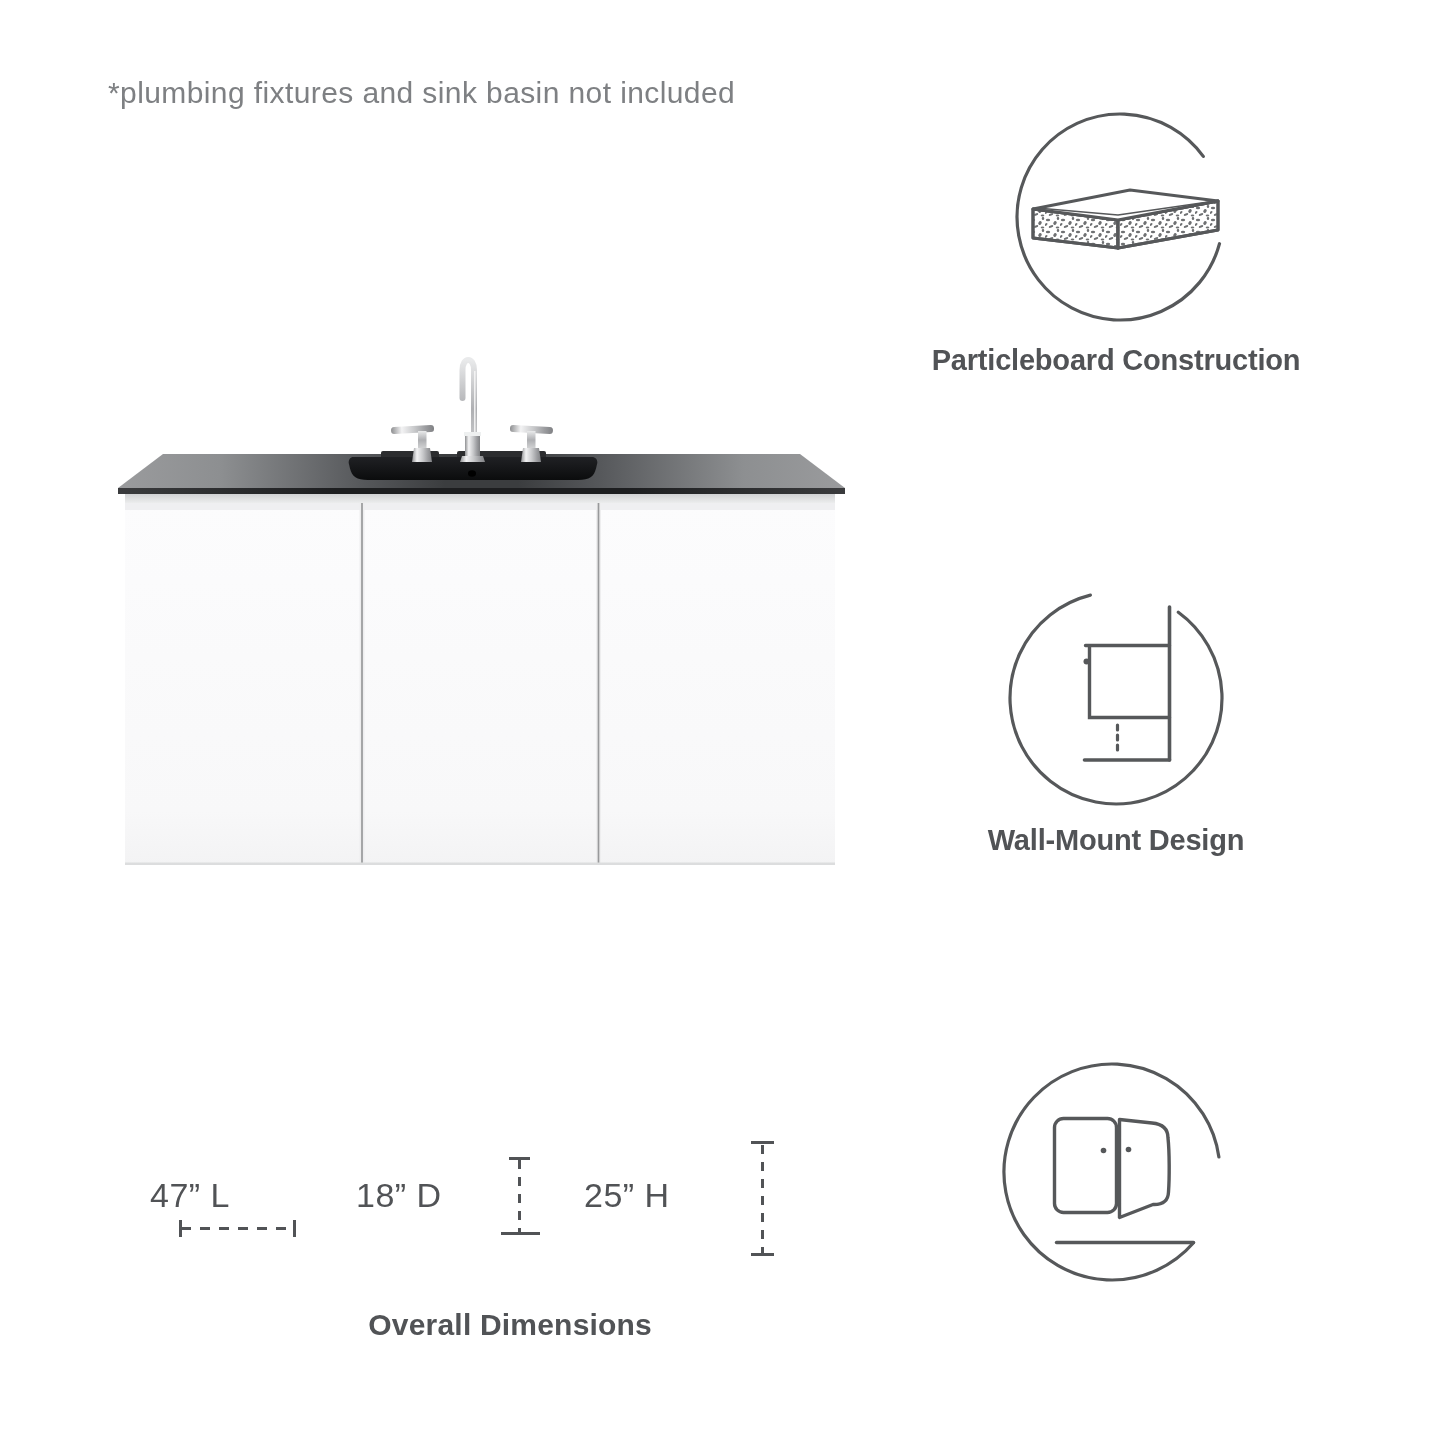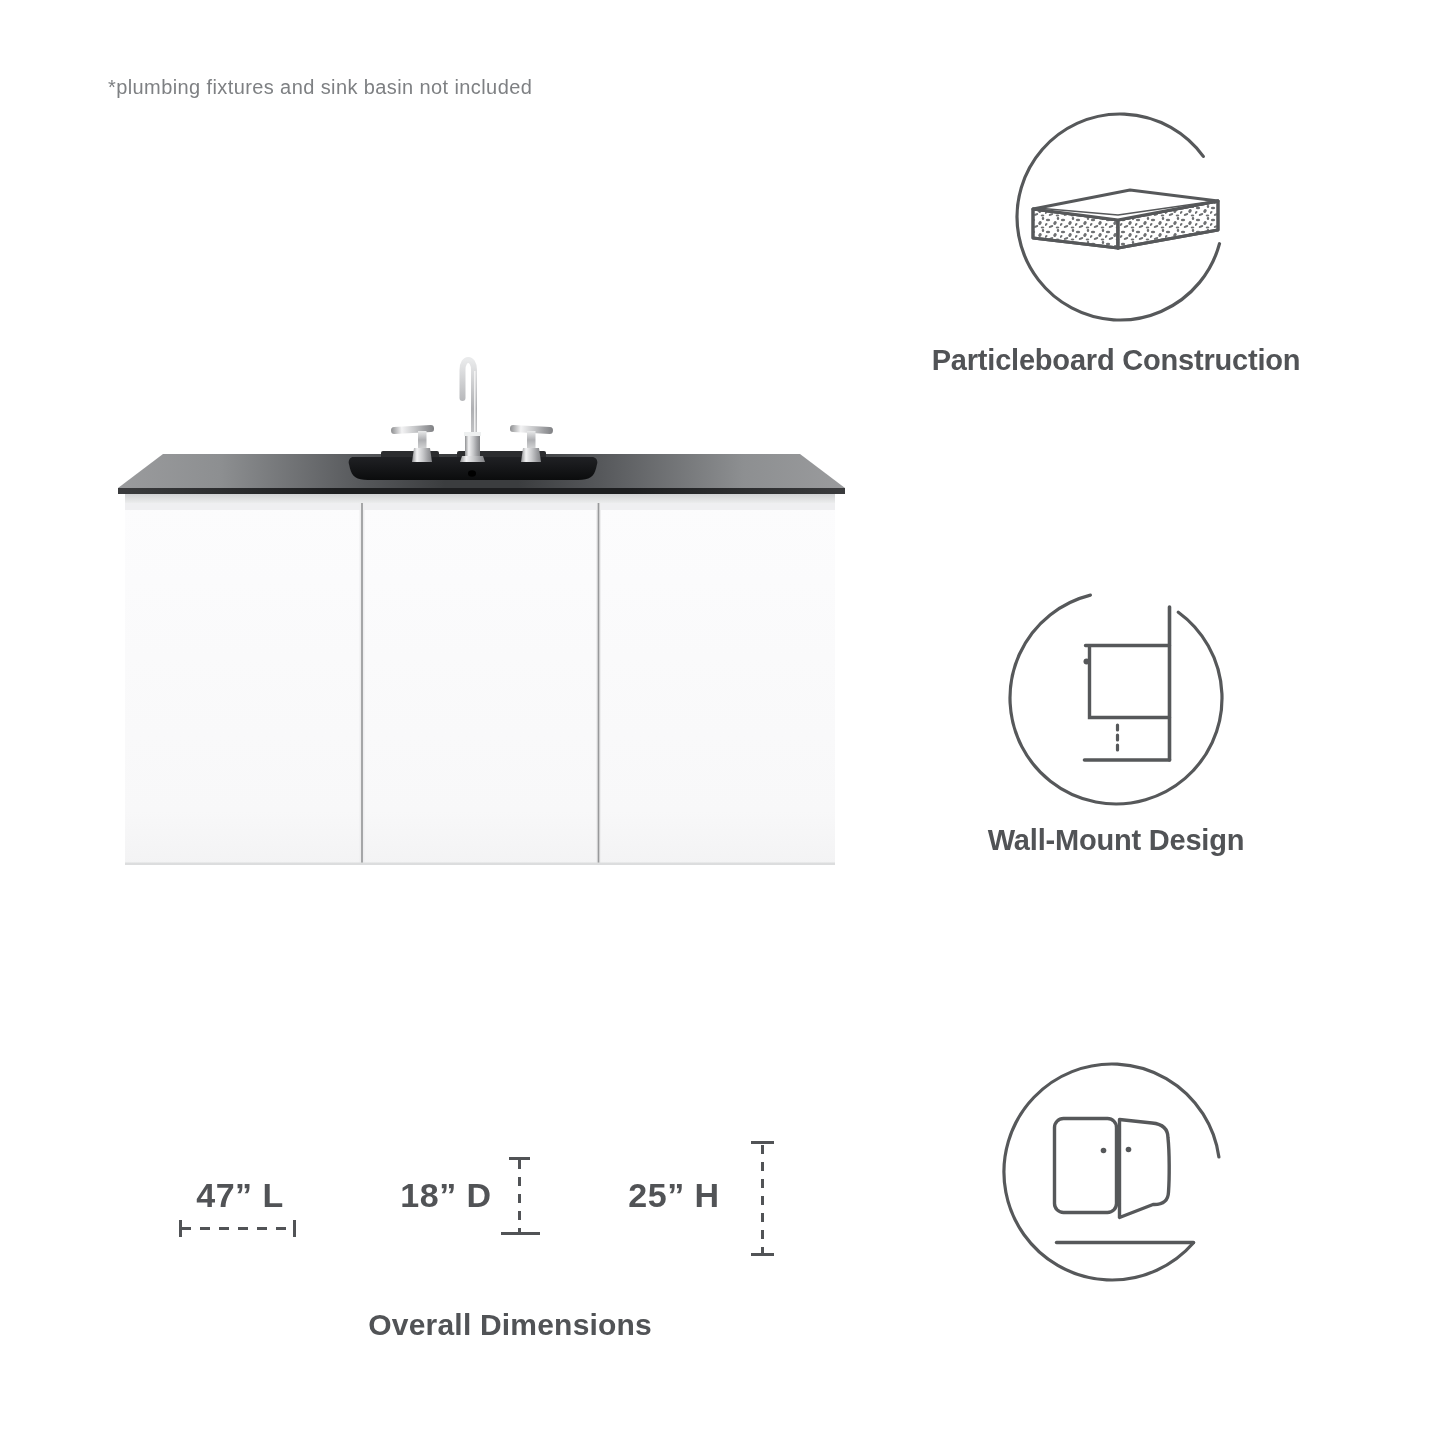--- a/index.html
+++ b/index.html
@@ -2,25 +2,25 @@
 <html><head>
 <meta charset="utf-8">
 <style>
   html,body { margin:0; padding:0; background:#ffffff; }
   #canvas {
     position:relative; width:1445px; height:1445px; background:#ffffff;
     font-family:"Liberation Sans", sans-serif; overflow:hidden;
   }
   .abs { position:absolute; }
   .disclaimer {
-    left:108px; top:76px; font-size:20px; color:#7e8083; letter-spacing:0.4px;
+    left:108px; top:76px; font-size:30px; color:#7e8083; letter-spacing:0.4px;
   }
   .dim-label {
-    width:180px; text-align:center; top:1176px;
-    font-weight:bold; font-size:34px; color:#515356; letter-spacing:0.5px;
+    width:180px; top:1176px;
+    font-weight:normal; font-size:34px; color:#515356; letter-spacing:0.5px;
   }
   #dim-length-label { left:150px; }
   #dim-depth-label  { left:356px; }
   #dim-height-label { left:584px; }
   .caption {
     left:292px; top:1308px; width:360px; text-align:right;
     font-weight:bold; font-size:30px; color:#515356; letter-spacing:0.2px;
   }
   .feature-label {
     width:480px; left:876px; text-align:center;

